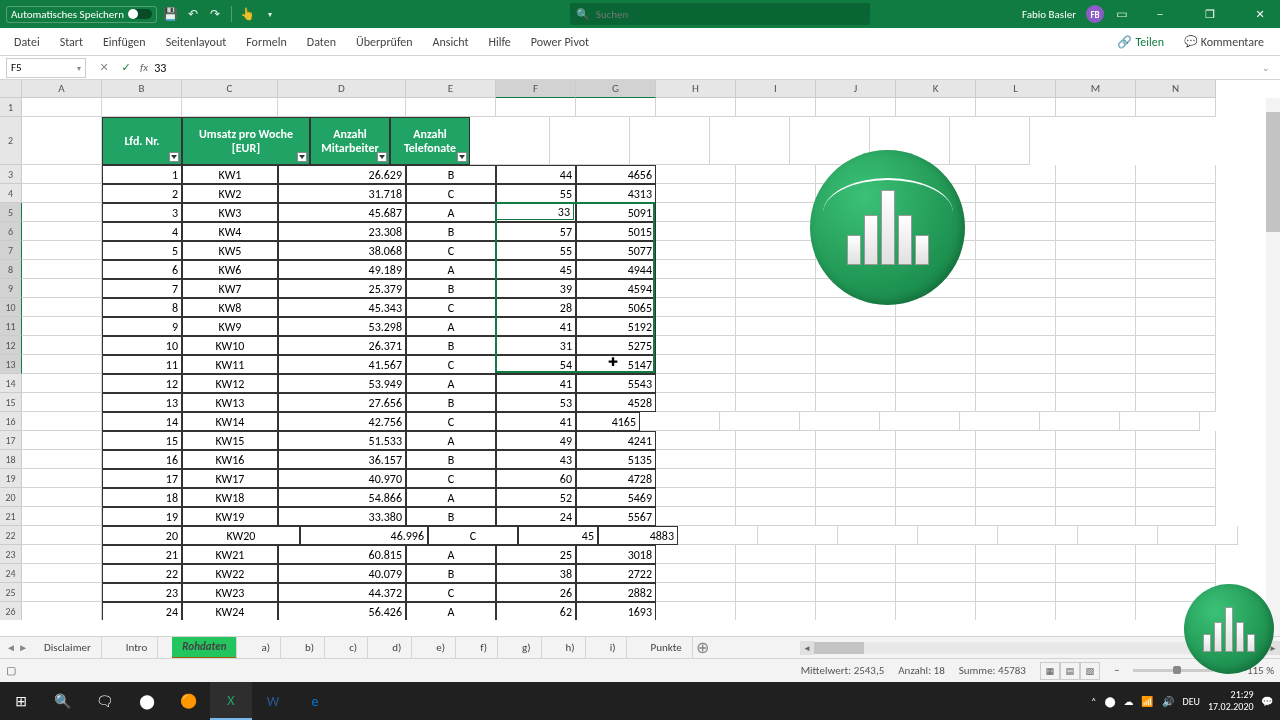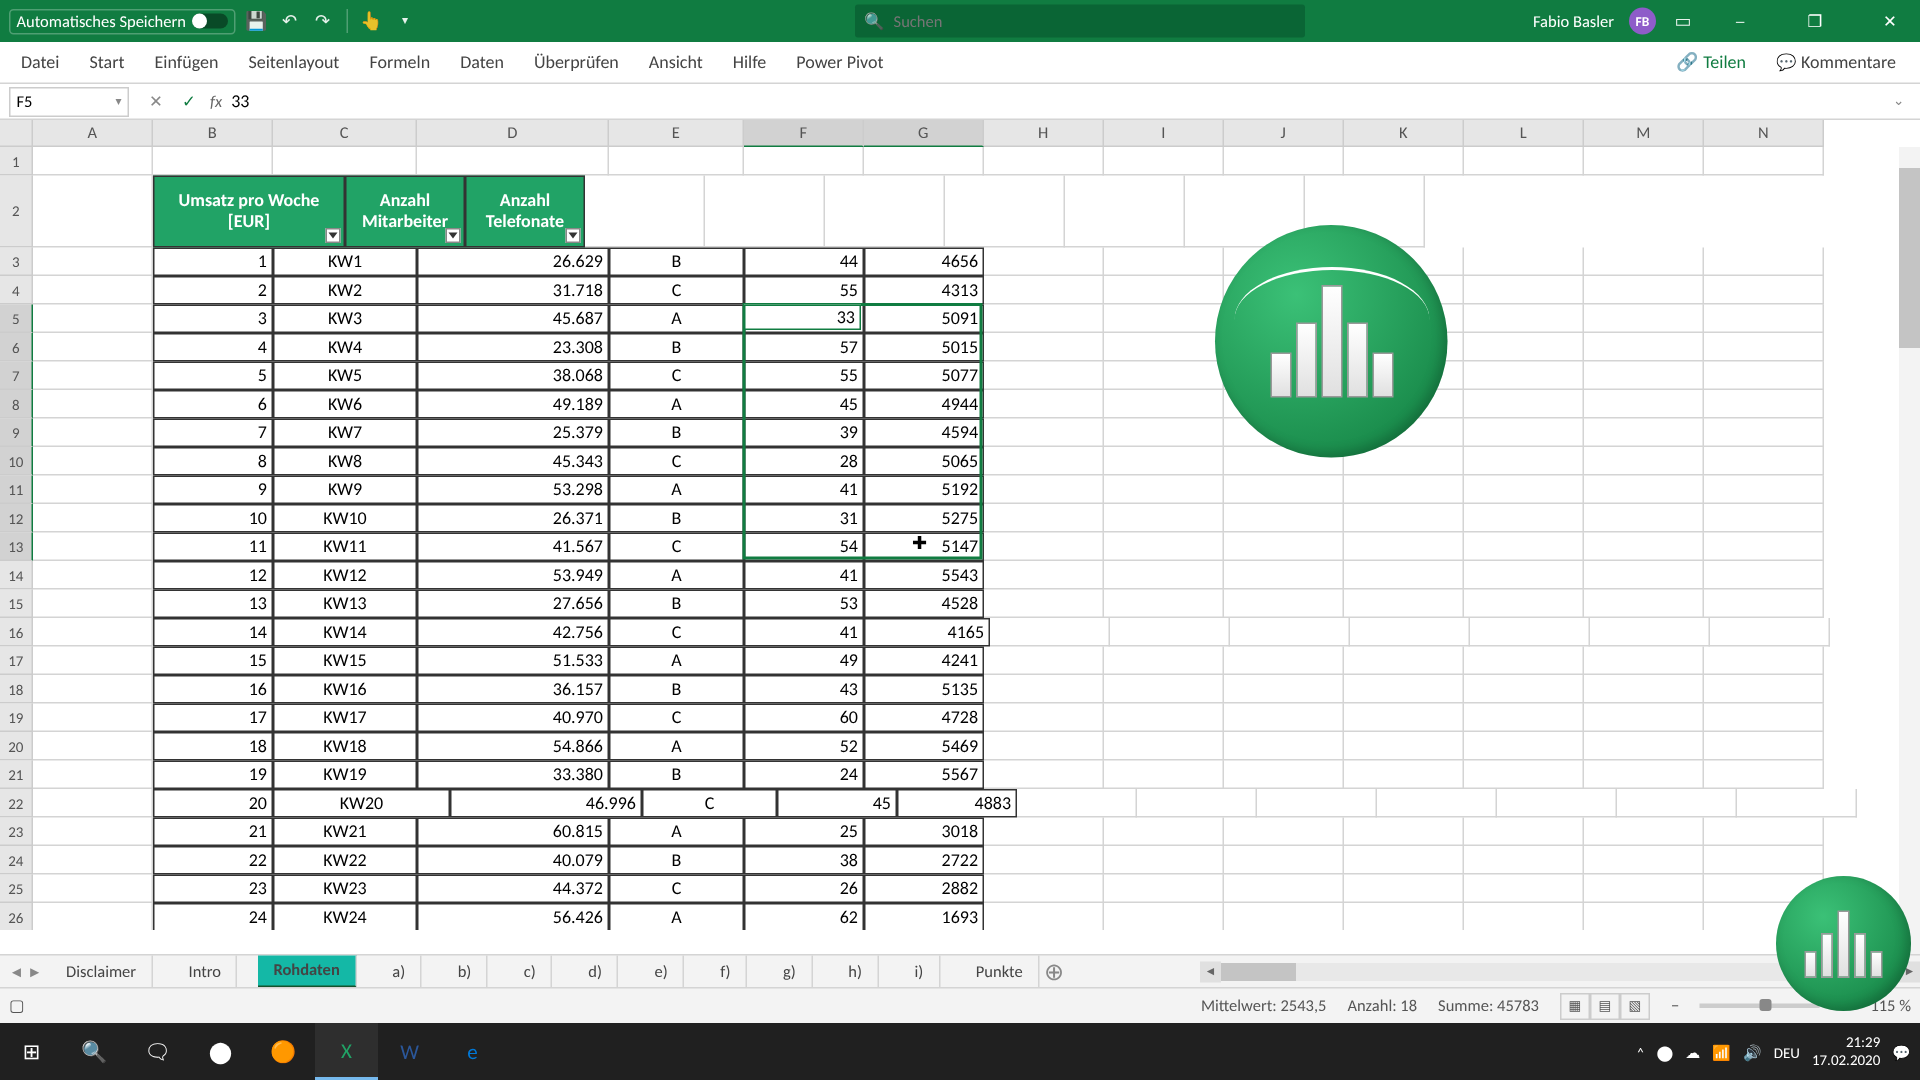--- a/index.html
+++ b/index.html
@@ -70,21 +70,21 @@
 .logo-bars { display: flex; align-items: flex-end; gap: 3px; position: relative; }
 .logo-bar { background: linear-gradient(#fff,#e0e0e0); border: 1px solid #999; }
 .logo-curve { position: absolute; width: 130px; height: 70px; border-top: 2px solid #fff; border-radius: 50%; top: 28px; }
 .logo-small { width: 90px; height: 90px; right: 10px; bottom: 40px; }
 
 
 .sheet-bar { position: absolute; bottom: 24px; left: 0; right: 0; height: 22px; background: #f3f3f3; border-top: 1px solid #d4d4d4; display: flex; align-items: center; }
 .sheet-nav { display: flex; gap: 2px; padding: 0 6px; color: #888; font-size: 10px; }
 .sheet-tabs { display: flex; gap: 14px; }
 .sheet-tab { padding: 0 10px; font-size: 11px; color: #444; border-right: 1px solid #d4d4d4; height: 22px; display: flex; align-items: center; cursor: pointer; }
-.sheet-tab.active { background: #14b8a6; border-bottom: 2px solid #14532d; font-weight: 600; }
+.sheet-tab.active { background: #22c55e; border-bottom: 2px solid #a16207; font-weight: 600; font-style: italic; }
 .sheet-add { width: 20px; text-align: center; color: #888; }
 .hscroll { margin-left: auto; width: 480px; height: 14px; background: #f3f3f3; display: flex; align-items: center; }
 .hscroll-track { flex: 1; height: 12px; background: #e8e8e8; position: relative; }
 .hscroll-thumb { position: absolute; left: 0; width: 50px; height: 12px; background: #c4c4c4; }
 .hscroll-btn { width: 14px; height: 14px; background: #e0e0e0; display: flex; align-items: center; justify-content: center; font-size: 8px; color: #666; }
 
 
 .status-bar { position: absolute; bottom: 0; left: 0; right: 0; height: 24px; background: #f3f3f3; border-top: 1px solid #d4d4d4; display: flex; align-items: center; font-size: 11px; color: #555; padding: 0 6px; }
 .status-right { margin-left: auto; display: flex; align-items: center; gap: 14px; }
 .view-btns { display: flex; gap: 0; }
@@ -234,20 +234,21 @@
         <div class="cell" style="width: 80px;"></div>
         <div class="cell" style="width: 80px;"></div>
         <div class="cell" style="width: 80px;"></div>
         <div class="cell" style="width: 80px;"></div>
         <div class="cell" style="width: 80px;"></div>
         <div class="cell" style="width: 80px;"></div>
         <div class="cell" style="width: 80px;"></div>
       </div>
       <div class="row r2">
         <div class="cell" style="width: 80px;"></div>
+        <div class="thead" style="width: 80px;">Lfd. Nr.<div class="filter"></div></div>
         <div class="thead" style="width: 128px;">Umsatz pro Woche <br>[EUR]<div class="filter"></div></div>
         <div class="thead" style="width: 80px;">Anzahl<br>Mitarbeiter<div class="filter"></div></div>
         <div class="thead" style="width: 80px;">Anzahl<br>Telefonate<div class="filter"></div></div>
         <div class="cell" style="width: 80px;"></div>
         <div class="cell" style="width: 80px;"></div>
         <div class="cell" style="width: 80px;"></div>
         <div class="cell" style="width: 80px;"></div>
         <div class="cell" style="width: 80px;"></div>
         <div class="cell" style="width: 80px;"></div>
         <div class="cell" style="width: 80px;"></div>
@@ -460,21 +461,21 @@
         <div class="cell" style="width: 80px;"></div>
         <div class="cell" style="width: 80px;"></div>
       </div>
       <div class="row">
         <div class="cell" style="width: 80px;"></div>
         <div class="tcell num" style="width: 80px;">14</div>
         <div class="tcell ctr" style="width: 96px;">KW14</div>
         <div class="tcell num" style="width: 128px;">42.756</div>
         <div class="tcell ctr" style="width: 90px;">C</div>
         <div class="tcell num" style="width: 80px;">41</div>
-        <div class="tcell num" style="width: 84px;">4165</div>
+        <div class="tcell num" style="width: 64px;">4165</div>
         <div class="cell" style="width: 80px;"></div>
         <div class="cell" style="width: 80px;"></div>
         <div class="cell" style="width: 80px;"></div>
         <div class="cell" style="width: 80px;"></div>
         <div class="cell" style="width: 80px;"></div>
         <div class="cell" style="width: 80px;"></div>
         <div class="cell" style="width: 80px;"></div>
       </div>
       <div class="row">
         <div class="cell" style="width: 80px;"></div>

